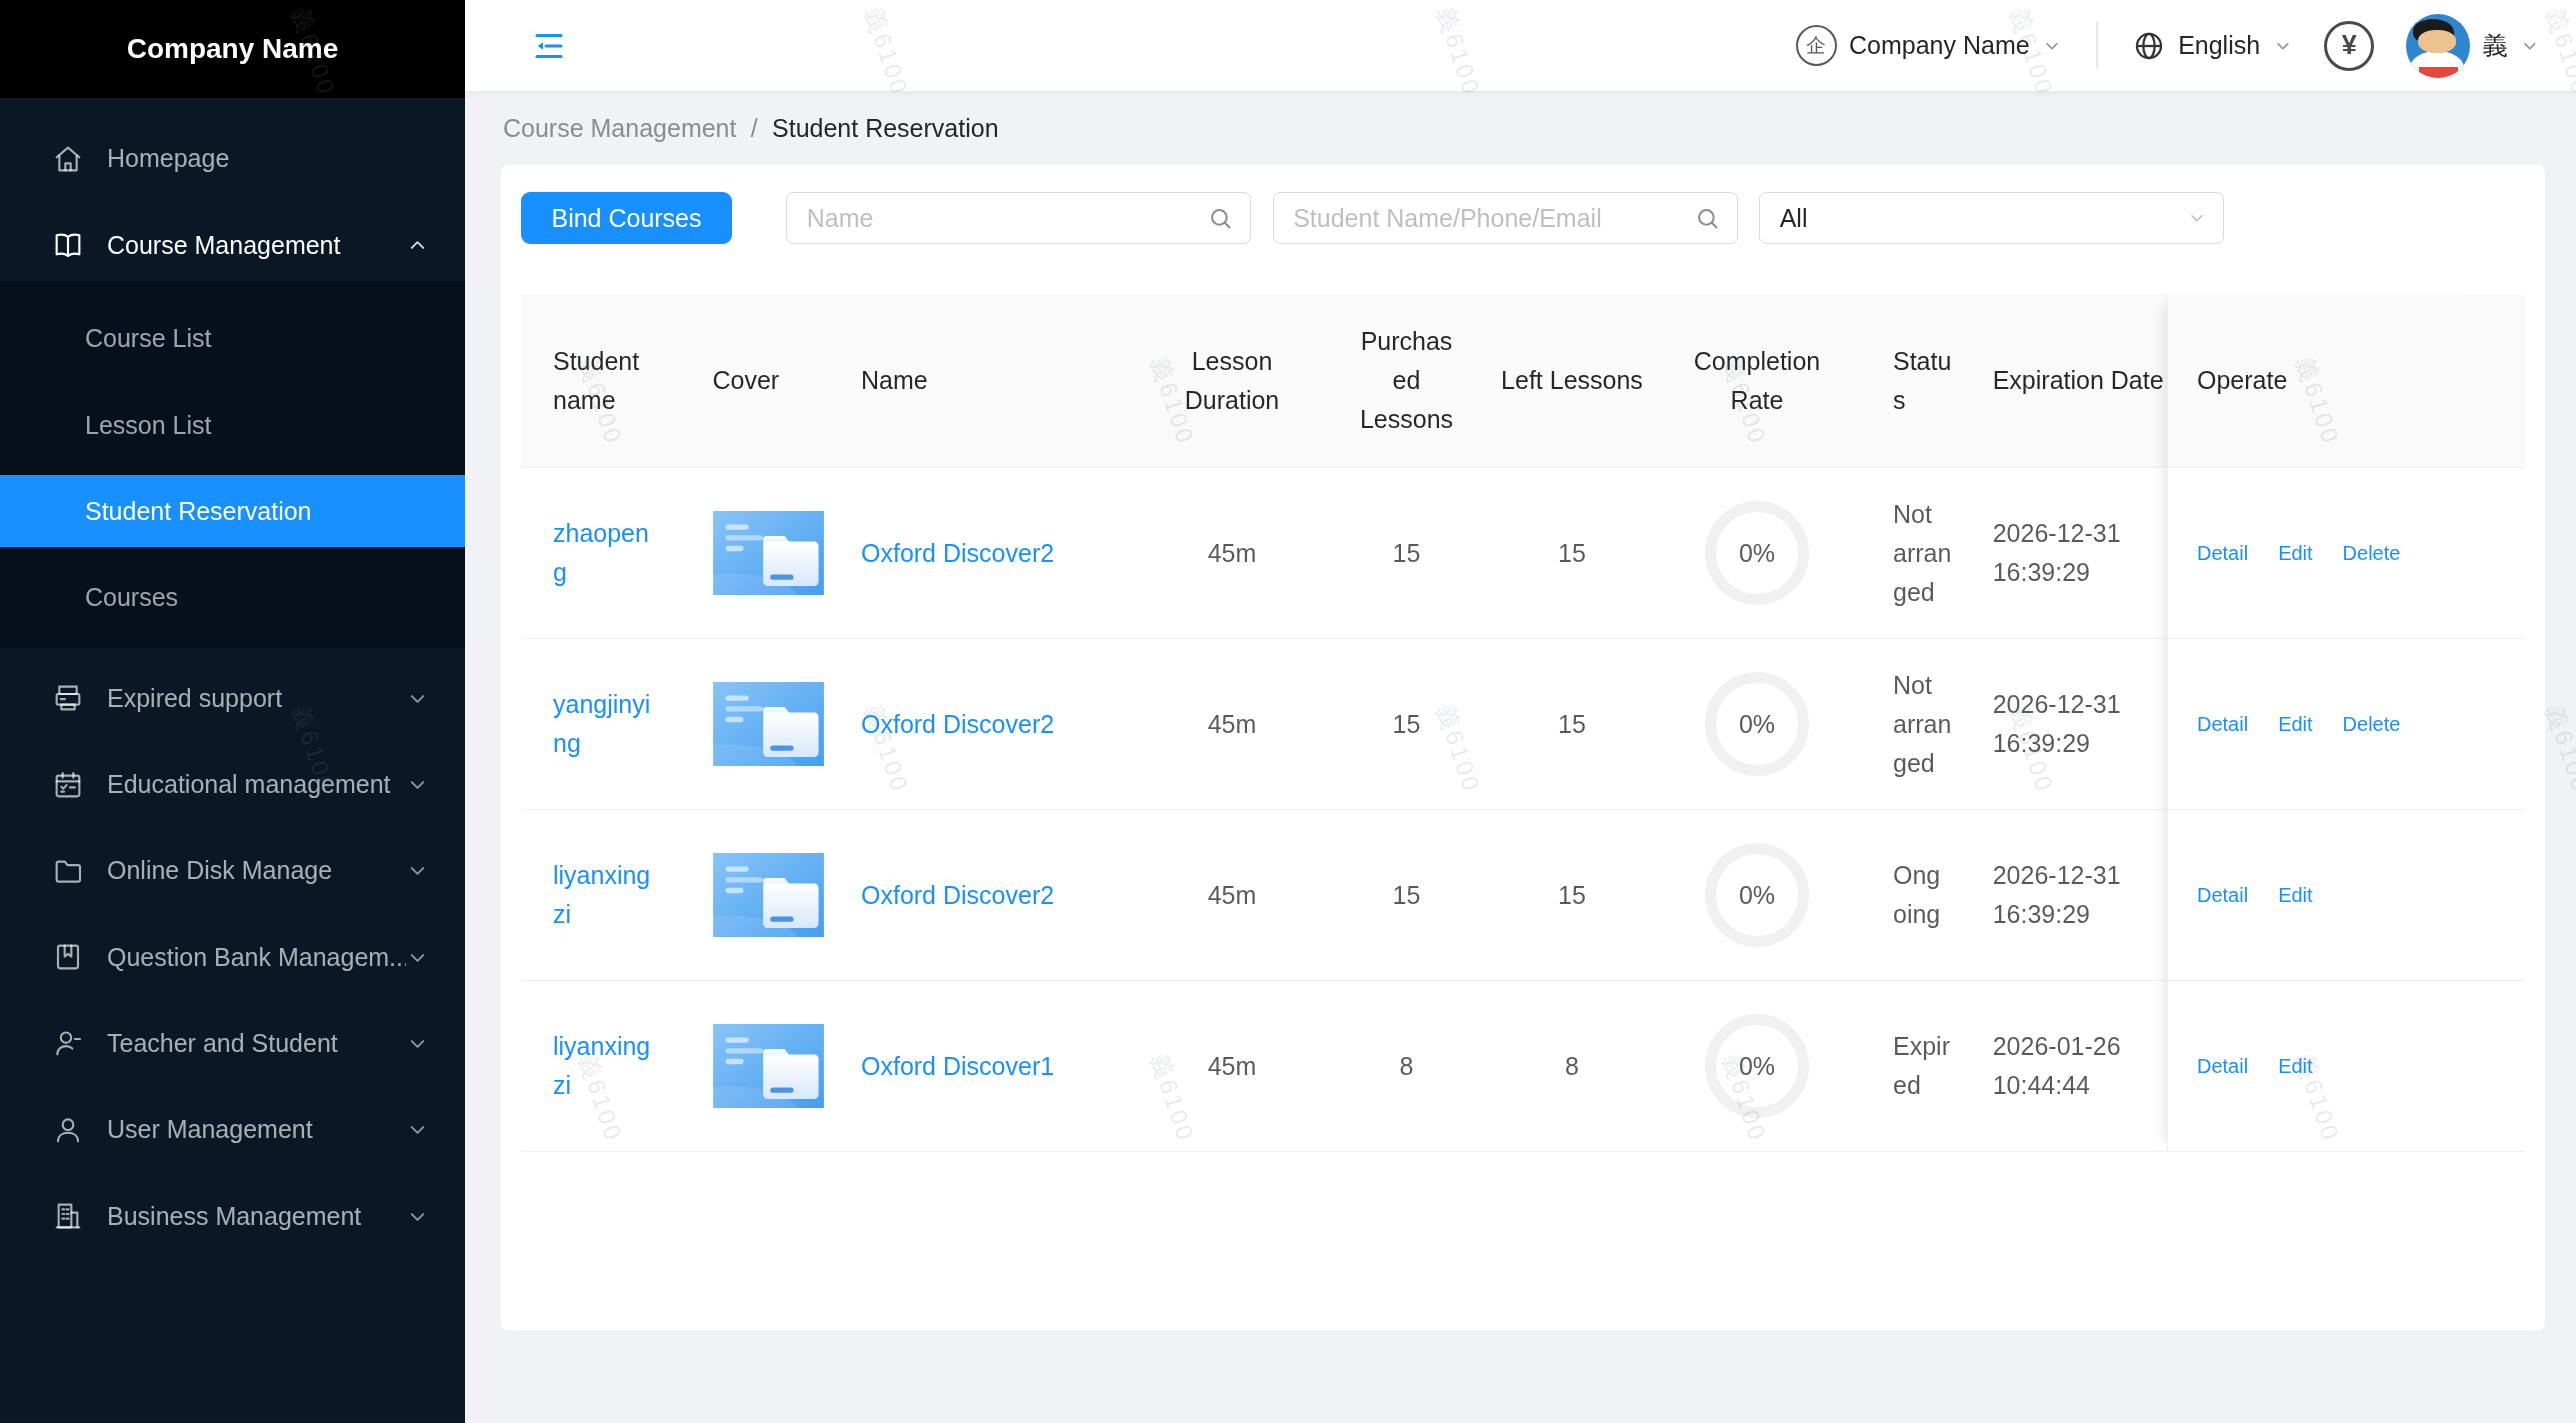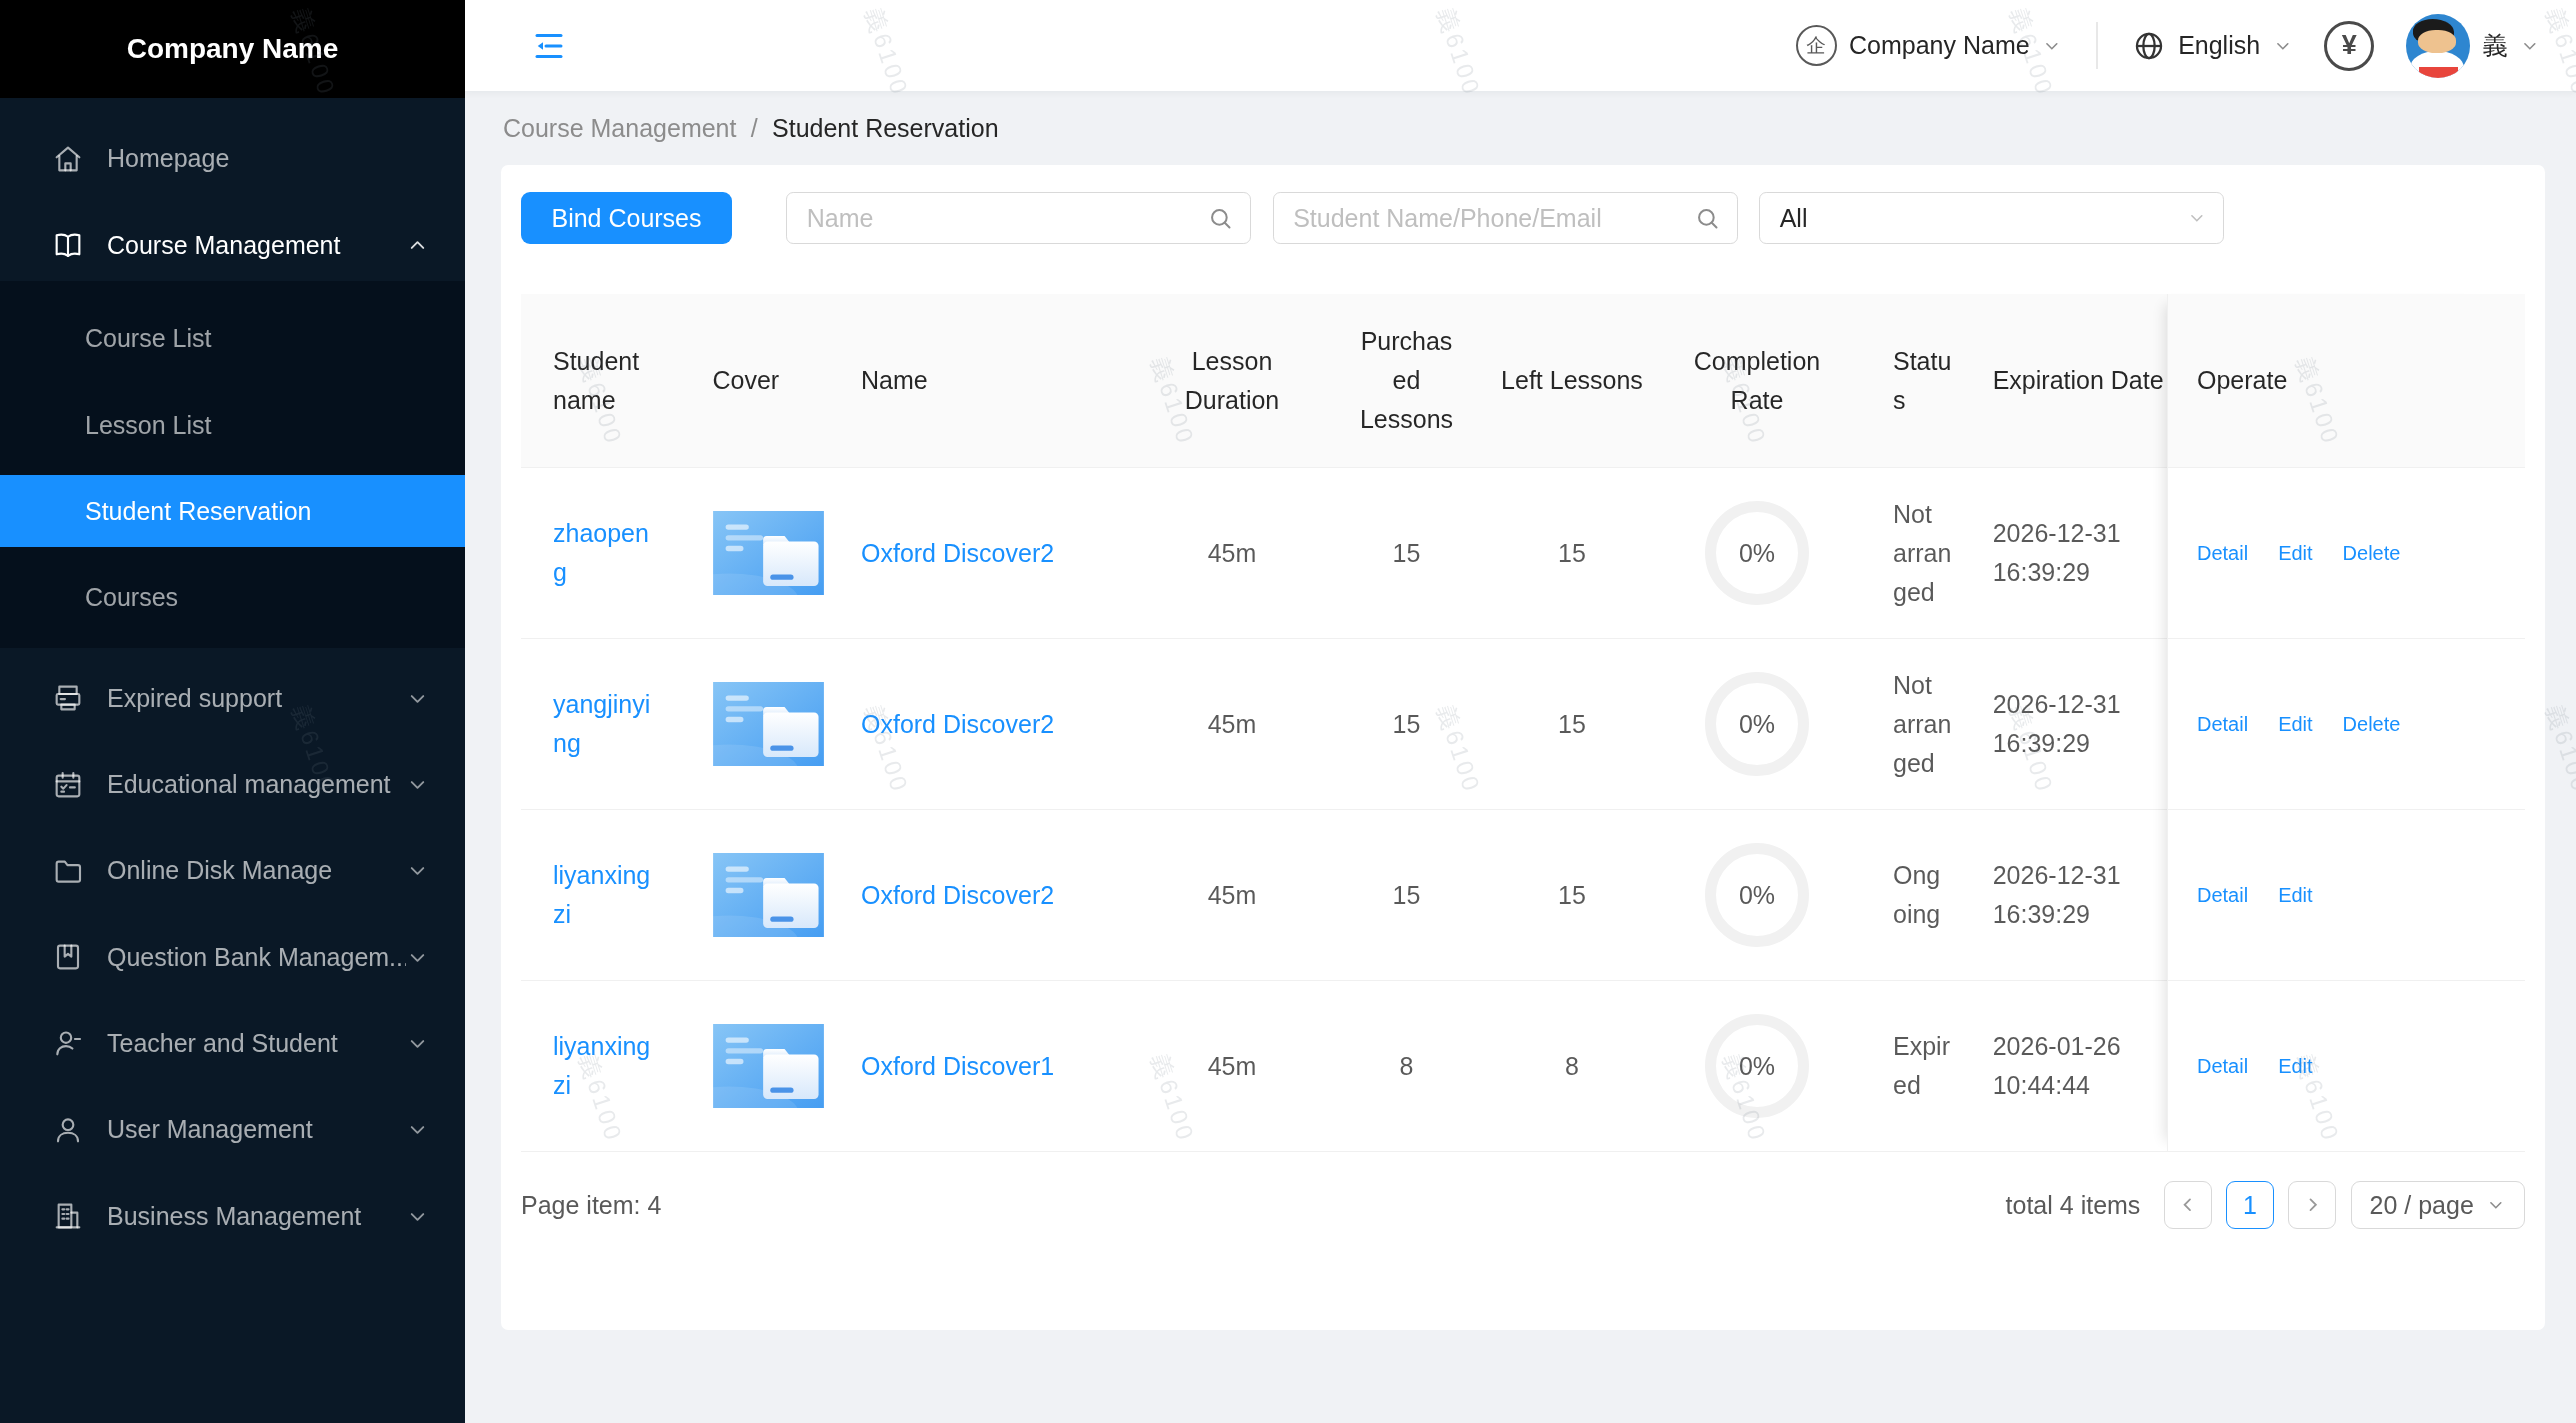--- a/index.html
+++ b/index.html
@@ -625,45 +625,20 @@
             <a class="lnk">Detail</a>
             <a class="lnk">Edit</a>
           </div>
           <div class="ov-row">
             <a class="lnk">Detail</a>
             <a class="lnk">Edit</a>
           </div>
         </div>
     </div>
 
-    <div class="tfoot">
-      <span class="page-item-label">Page item: 4</span>
-      <div class="pagination">
-        <span class="total-label">total 4 items</span>
-        <span class="pg-btn">
-          <svg viewBox="0 0 24 24" fill="none" stroke="currentColor" stroke-width="2" stroke-linecap="round">
-              <path d="M14.5 6l-6 6 6 6"></path>
-            </svg>
-        </span>
-        <span class="pg-btn active">1</span>
-        <span class="pg-btn">
-          <svg viewBox="0 0 24 24" fill="none" stroke="currentColor" stroke-width="2" stroke-linecap="round">
-              <path d="M9.5 6l6 6-6 6"></path>
-            </svg>
-        </span>
-        <span class="pg-size">
-          <span>20 / page</span>
-          <span class="sm-chev">
-            <svg viewBox="0 0 24 24" fill="none" stroke="currentColor" stroke-width="2" stroke-linecap="round">
-                <path d="M6 9.5l6 6 6-6"></path>
-              </svg>
-          </span>
-        </span>
-      </div>
-    </div>
 
   </div>
 </div>
 
 <div id="wmlayer">
     <span class="wm" style="left: 268px; top: 36px;">義6100</span>
     <span class="wm" style="left: 841px; top: 36px;">義6100</span>
     <span class="wm" style="left: 1413px; top: 36px;">義6100</span>
     <span class="wm" style="left: 1986px; top: 36px;">義6100</span>
     <span class="wm" style="left: 2522px; top: 36px;">義6100</span>

